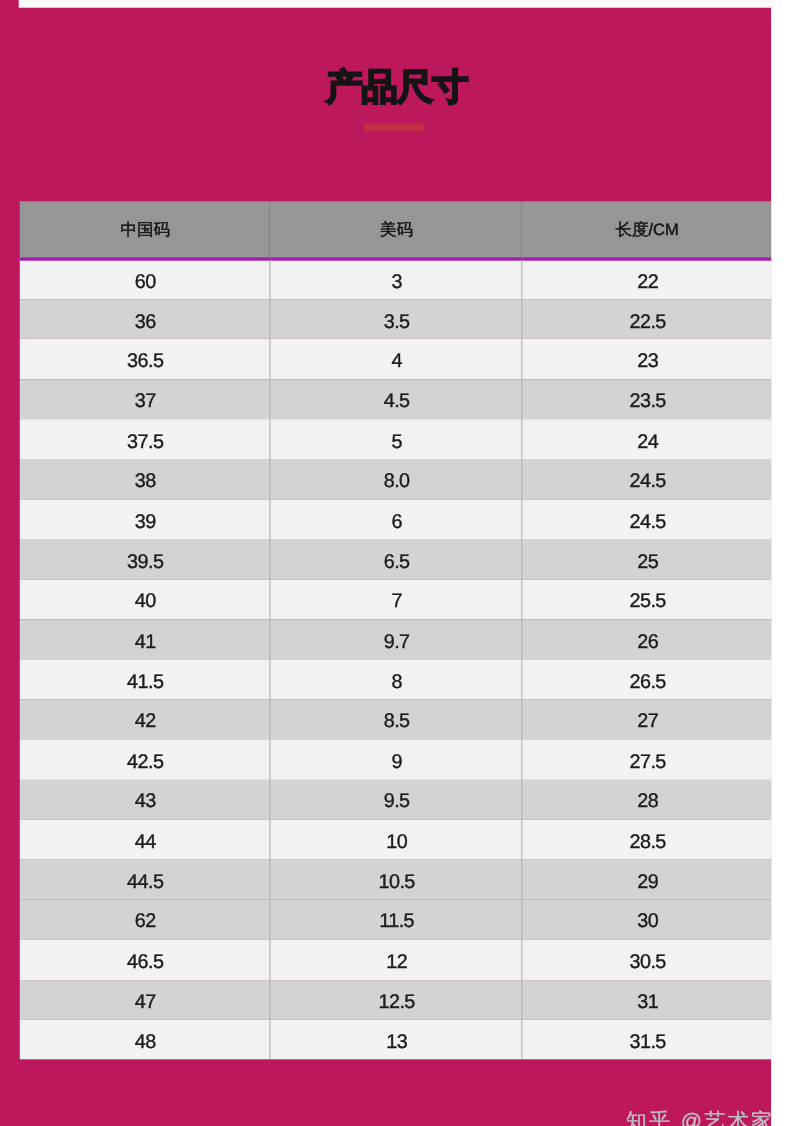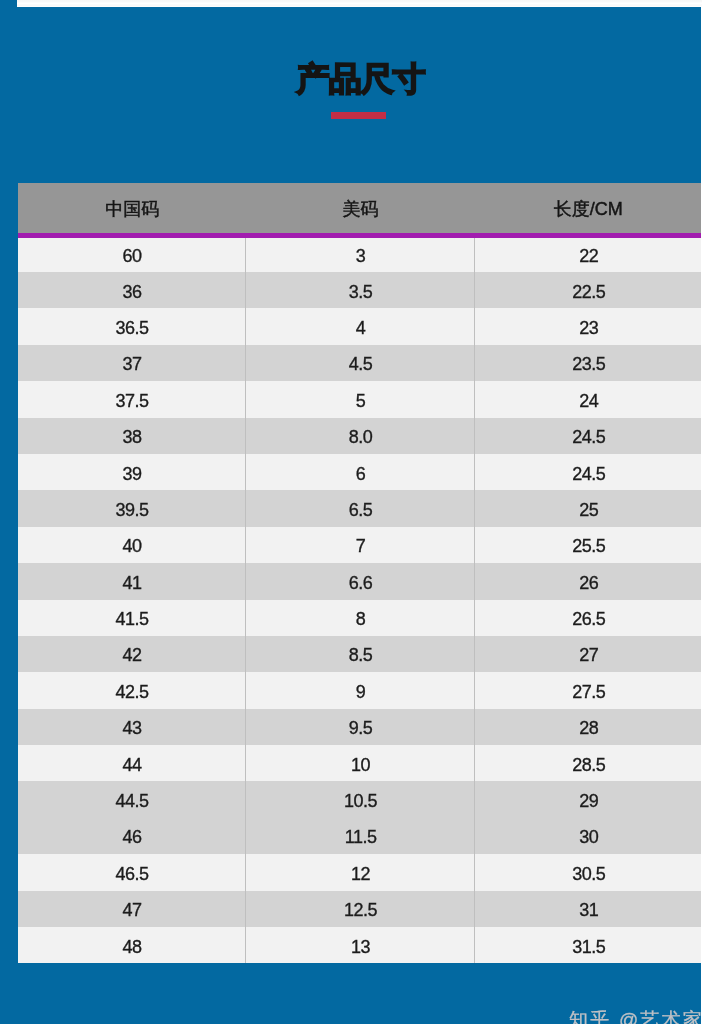--- a/index.html
+++ b/index.html
@@ -12,21 +12,21 @@
     overflow: hidden;
   }
   body {
     font-family: "Liberation Sans", sans-serif;
     -webkit-font-smoothing: antialiased;
   }
   .page {
     position: relative;
     width: 701px;
     height: 1024px;
-    background: #0369a1;
+    background: #be185d;
   }
   
   .title-block {
     position: absolute;
     left: 0;
     top: 0;
     width: 720px;
     height: 160px;
     text-align: center;
   }
@@ -66,25 +66,25 @@
     text-align: center;
     vertical-align: middle;
     padding: 0;
     border: 0;
     box-sizing: border-box;
   }
   .size-table thead th {
     height: 52.6px;
     background: #969696;
     color: #151515;
-    font-size: 18px;
+    font-size: 15px;
     font-weight: 400;
     line-height: 1;
     -webkit-text-stroke: 0.45px #151515;
-    border-bottom: 5px solid #a21caf;
+    border-bottom: 3px solid #a21caf;
   }
   .size-table thead th span {
     display: block;
     position: relative;
     top: 1px;
     left: 0.5px;
   }
   .size-table tbody td {
     height: 36.4px;
     font-size: 18px;
@@ -260,21 +260,21 @@
           </td>
           <td>
             <span>25.5</span>
           </td>
         </tr>
         <tr class="even">
           <td>
             <span>41</span>
           </td>
           <td>
-            <span>6.6</span>
+            <span>9.7</span>
           </td>
           <td>
             <span>26</span>
           </td>
         </tr>
         <tr class="odd">
           <td>
             <span>41.5</span>
           </td>
           <td>
@@ -334,21 +334,21 @@
           </td>
           <td>
             <span>10.5</span>
           </td>
           <td>
             <span>29</span>
           </td>
         </tr>
         <tr class="even">
           <td>
-            <span>46</span>
+            <span>62</span>
           </td>
           <td>
             <span>11.5</span>
           </td>
           <td>
             <span>30</span>
           </td>
         </tr>
         <tr class="odd">
           <td>

